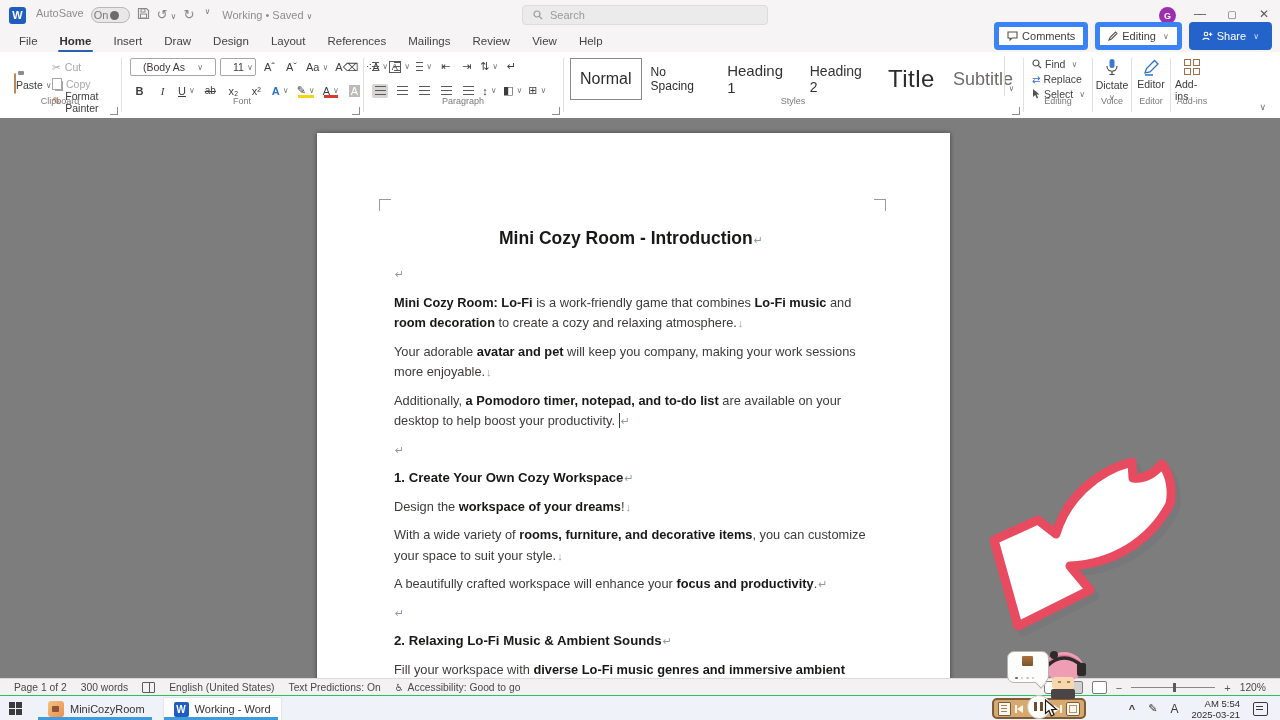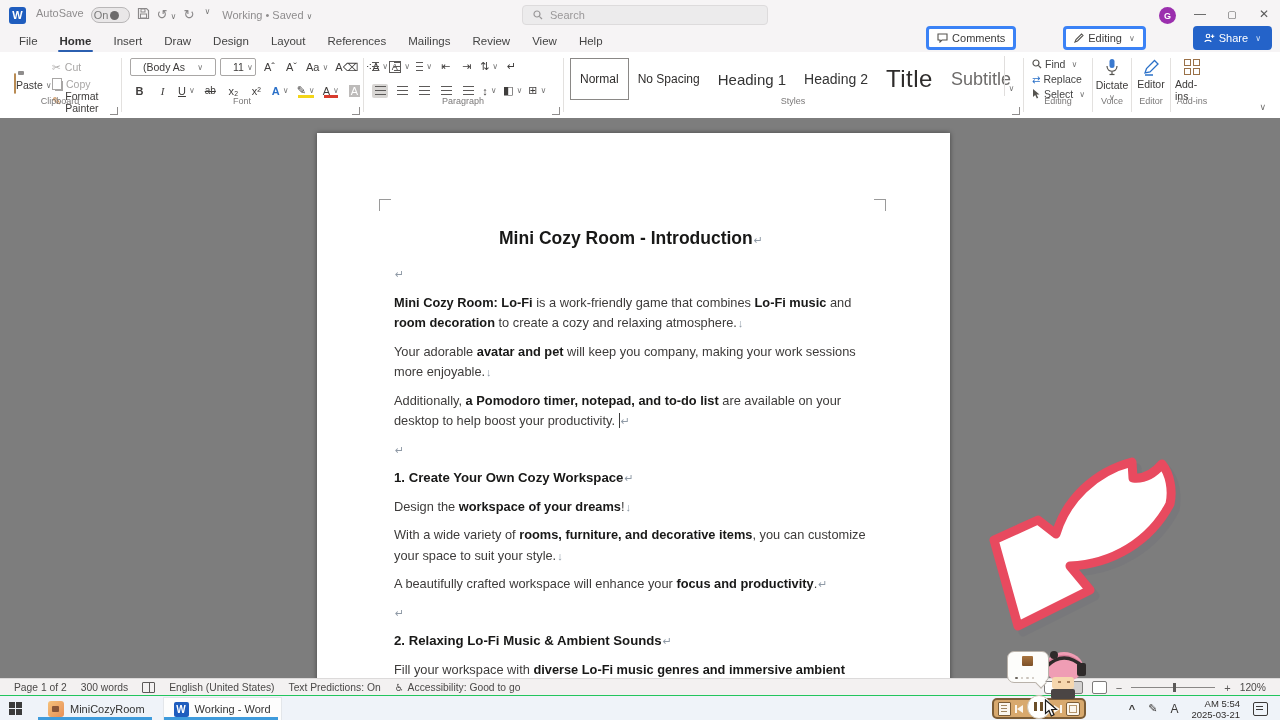--- a/index.html
+++ b/index.html
@@ -22,22 +22,22 @@
   #avatar{position:absolute;left:1159px;top:7px;width:17px;height:17px;border-radius:50%;background:#9b2fae;
           color:#fff;font-size:9px;display:flex;align-items:center;justify-content:center;font-weight:bold;}
   .winctl{position:absolute;top:0;width:30px;height:28px;display:flex;align-items:center;justify-content:center;color:#5a5a5a;font-size:12px;}
   
   #menurow{left:0;top:30px;width:1280px;height:22px;background:#f6f4f5;display:flex;align-items:flex-end;}
   #ribbon-tabs{display:flex;align-items:flex-end;height:22px;padding-left:8px;}
   .rtab{padding:3px 11px 5px;font-size:11.5px;color:#444;position:relative;}
   .rtab.active{font-weight:bold;color:#333;}
   .rtab.active::after{content:"";position:absolute;left:9px;right:9px;bottom:0;height:2.5px;background:#2b5fb0;border-radius:2px;}
   #top-actions{margin-left:auto;display:flex;align-items:center;gap:7px;padding-right:8px;padding-bottom:2px;}
-  .tbtn{height:18px;border:3px solid #3b82f6;border-radius:4px;background:#fff;display:flex;align-items:center;
-        gap:4px;font-size:11px;color:#3b3b3b;padding:0 8px;margin-left:40px;}
+  .tbtn{height:18px;border:5px solid #3b82f6;border-radius:4px;background:#fff;display:flex;align-items:center;
+        gap:4px;font-size:11px;color:#3b3b3b;padding:0 8px;}
   .tbtn.share{background:#2463c9;border-color:#2463c9;color:#fff;}
   
   #ribbon{left:0;top:52px;width:1280px;height:66px;background:#fff;border-bottom:1px solid #d3d1cf;}
   .rgroup{position:absolute;top:0;height:66px;}
   .rgroup .glabel{position:absolute;bottom:12px;left:0;right:0;text-align:center;font-size:9px;color:#7a7878;margin-top:40px;}
   .gsep{position:absolute;top:6px;width:1px;height:54px;background:#e3e1df;}
   .launch{position:absolute;right:2px;bottom:3px;width:7px;height:7px;border-right:1px solid #8f8d8c;border-bottom:1px solid #8f8d8c;}
   .mini{display:inline-flex;align-items:center;gap:3px;font-size:10.5px;color:#7e7c7b;}
   .mini.en{color:#444;}
   #paste-btn{position:absolute;left:14px;top:5px;width:36px;height:56px;display:flex;flex-direction:row;align-items:center;font-size:10.5px;color:#3c3a39;}
@@ -53,21 +53,21 @@
   .ic{display:inline-flex;align-items:center;justify-content:center;width:16px;height:14px;font-size:11px;color:#4a4848;}
   .ic.lines::before{content:"";width:11px;height:9px;
      background:repeating-linear-gradient(to bottom,#5c5a59 0 1.2px,transparent 1.2px 4px);}
   .ic.lines-b::before{content:"";width:13px;height:9px;
      background:repeating-linear-gradient(to bottom,#5c5a59 0 1.2px,transparent 1.2px 4px) right/10px 9px no-repeat,
                 repeating-linear-gradient(to bottom,#5c5a59 0 1.2px,transparent 1.2px 4px) left/2px 9px no-repeat;}
   .ic.pressed{background:#d8d6d4;border-radius:2px;}
   .sgal{position:absolute;left:6px;top:4px;display:flex;align-items:center;height:46px;}
   .style-item{display:flex;align-items:center;justify-content:center;height:40px;padding:0 9px;color:#2e2c2b;}
   .style-item.sel{border:1.2px solid #8a8886;background:#fff;}
-  .s0{font-size:12px;padding-left:9px;}.s1{font-size:12px;}.s2{font-size:15px;color:#333;}
+  .s0{font-size:16px;padding-left:9px;}.s1{font-size:12px;}.s2{font-size:15px;color:#333;}
   .s3{font-size:14px;color:#333;}.s4{font-size:24px;letter-spacing:.5px;}.s5{font-size:18px;color:#6d6b6a;}
   .sgal-scroll{width:14px;height:40px;border-left:1px solid #e0dedd;display:flex;align-items:flex-end;justify-content:center;color:#777;font-size:8px;padding-bottom:3px;box-sizing:border-box;}
   .bigbtn{display:flex;flex-direction:column;align-items:center;font-size:10.5px;color:#3c3a39;gap:2px;}
   .grid-ico{width:17px;height:17px;display:grid;grid-template-columns:7px 7px;grid-template-rows:7px 7px;gap:2px;}
   .grid-ico span{border:1.4px solid #9a7148;box-sizing:border-box;}
   #ribbon-collapse{position:absolute;right:14px;bottom:6px;color:#6f6d6c;font-size:9px;}
   
   #docarea{left:0;top:118px;width:1280px;height:560px;background:#7d7d7d;}
   #page{position:absolute;left:317px;top:15px;width:633px;height:685px;background:#fff;box-shadow:0 0 5px rgba(0,0,0,.45);overflow:hidden;}
   .cropmark{position:absolute;width:11px;height:11px;}

